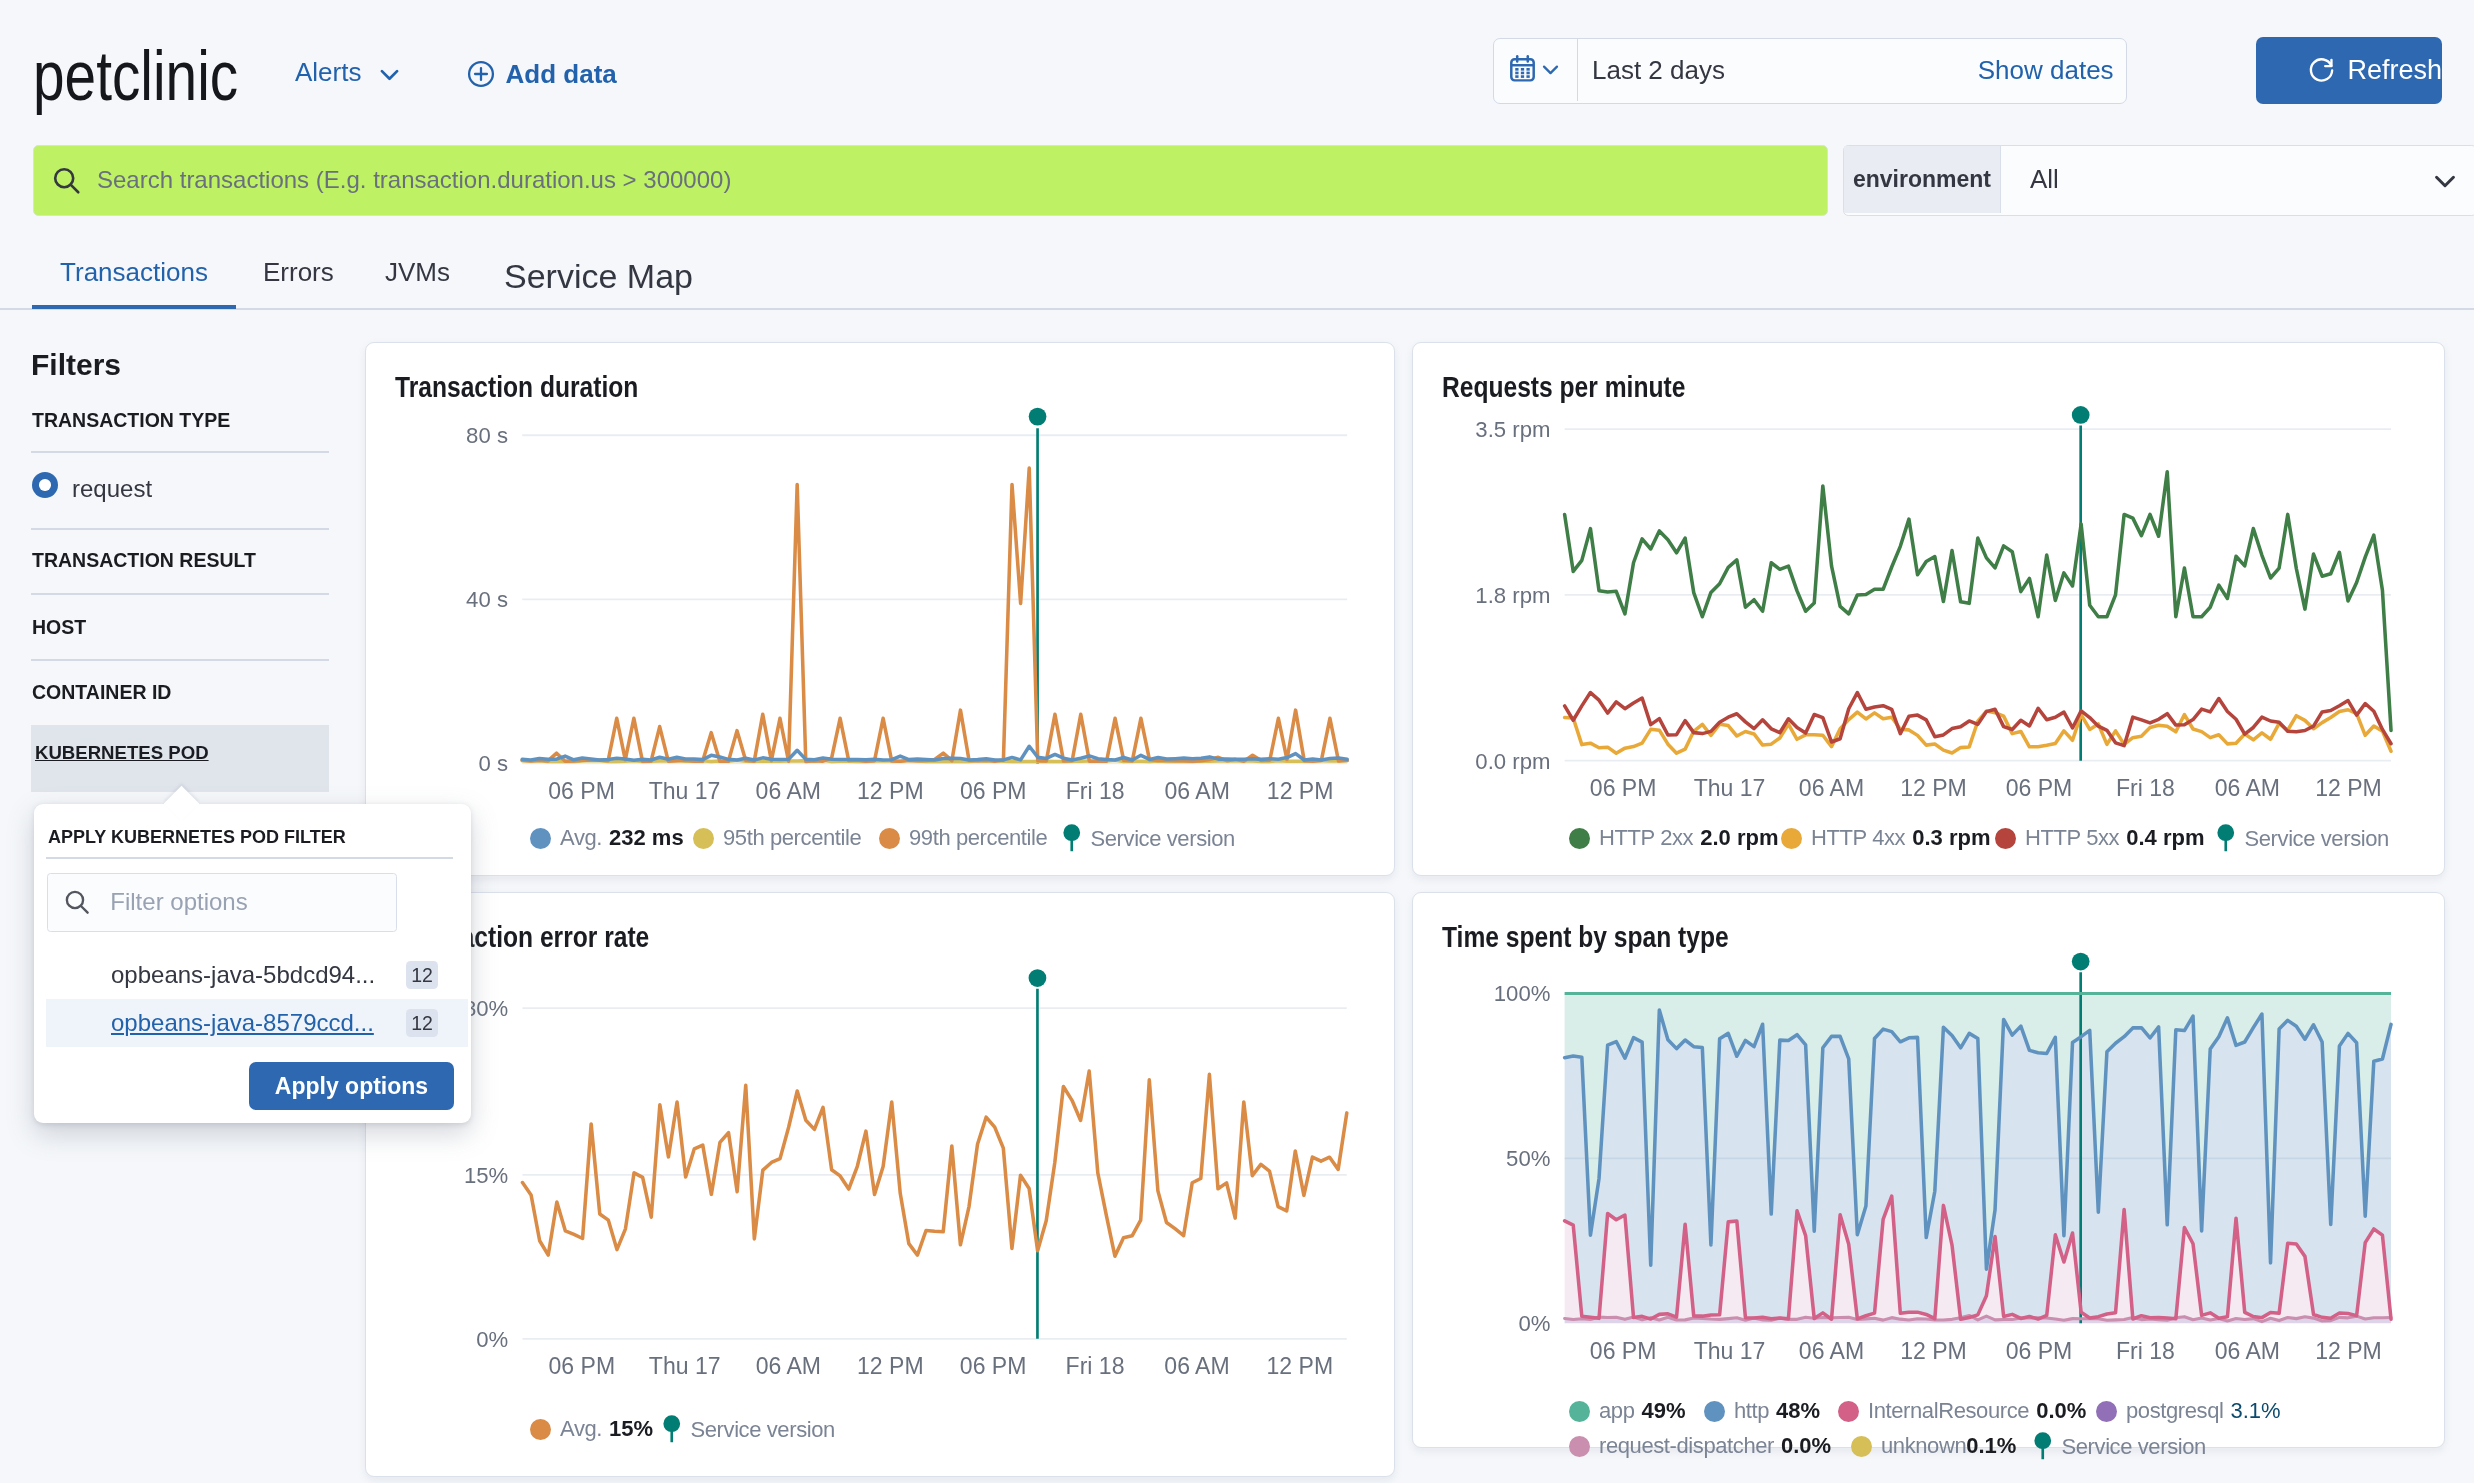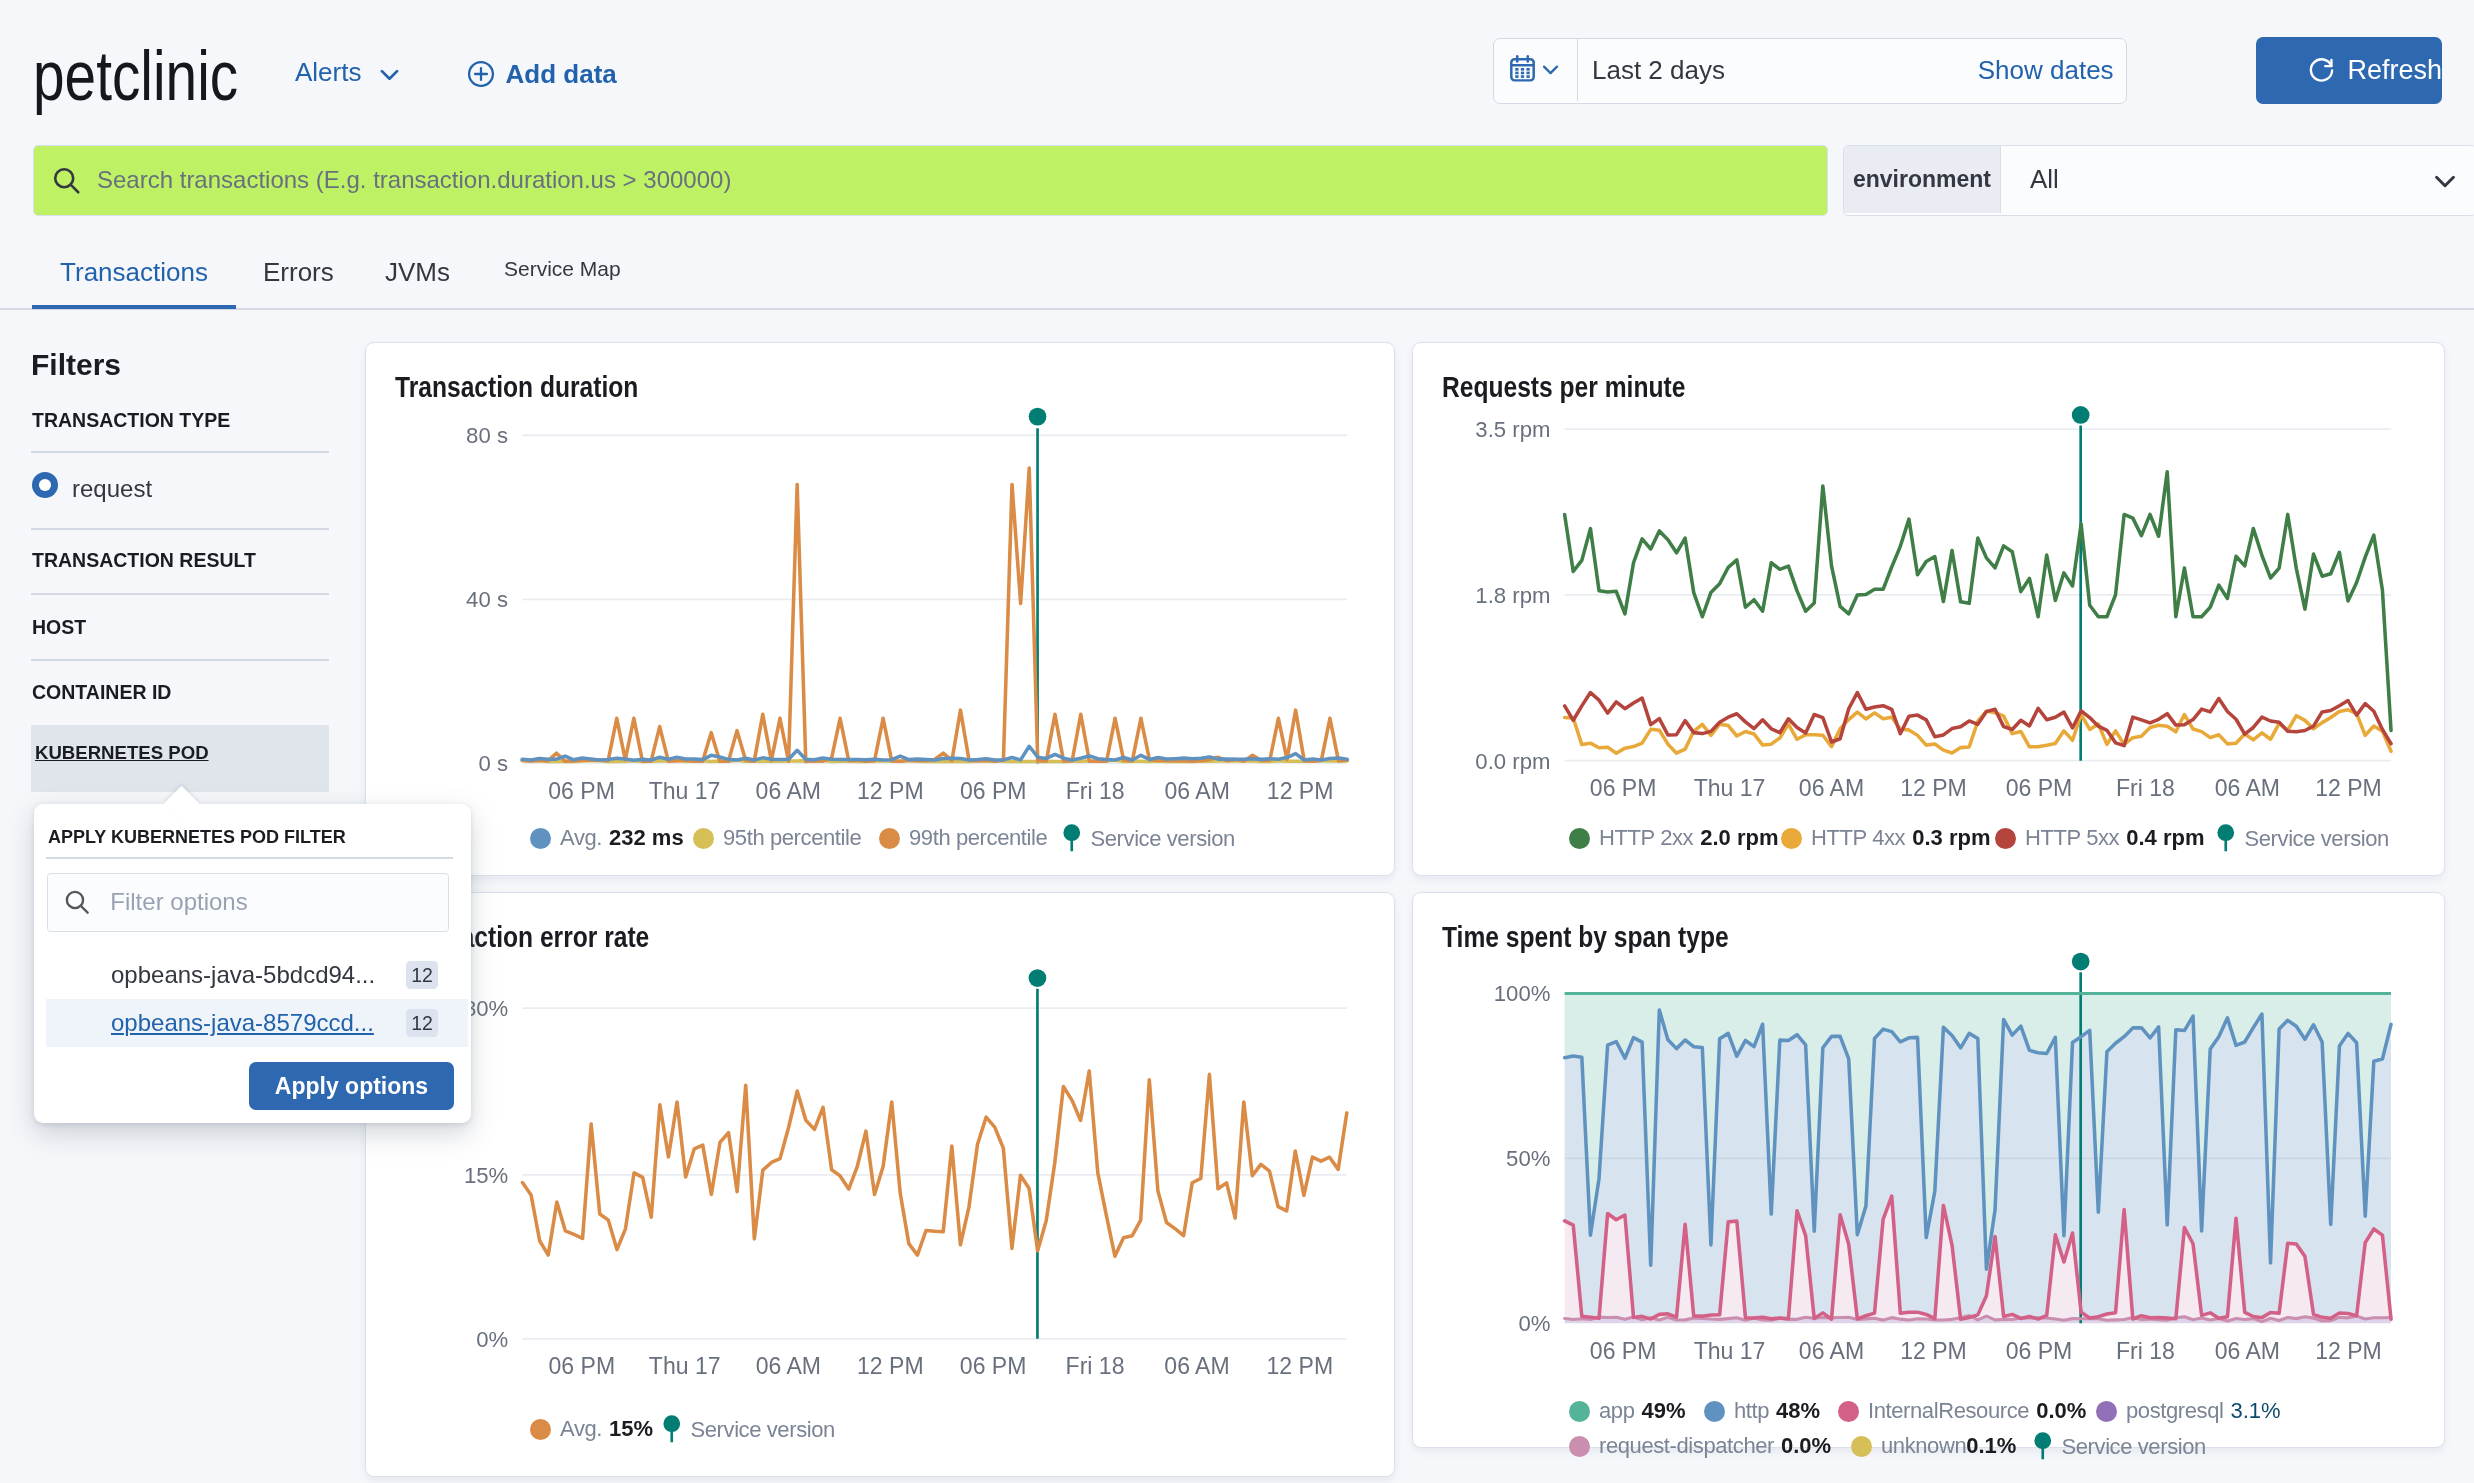--- a/index.html
+++ b/index.html
@@ -61,21 +61,21 @@
   <div class="abs" style="left:186px;top:0;height:67px;line-height:67px;font-size:26px;color:#343741">All</div>
   <div class="abs" style="right:16px;top:19.5px"><svg width="30" height="30" viewBox="0 0 16 16" style="vertical-align:middle">
         <path d="M3.5 6 L8 10.5 L12.5 6" fill="none" stroke="#343741" stroke-width="1.6" stroke-linecap="round" stroke-linejoin="round"></path>
       </svg></div>
 </div>
 
 <div class="abs" style="left:0;top:308px;width:2475px;height:1.8px;background:#d3dae6"></div>
 <div class="abs" style="left:32px;top:257px;width:204px;text-align:center;font-size:26px;color:#2262ac">Transactions</div>
 <div class="abs" style="left:263px;top:257px;font-size:26px;color:#343741">Errors</div>
 <div class="abs" style="left:385px;top:257px;font-size:26px;color:#343741">JVMs</div>
-<div class="abs" style="left:504px;top:257px;font-size:21px;color:#343741">Service Map</div>
+<div class="abs" style="left:504px;top:257px;font-size:34px;color:#343741">Service Map</div>
 <div class="abs" style="left:32px;top:305px;width:204px;height:4.4px;background:#2d68b1"></div>
 
 <div class="abs" style="left:31px;top:348px;font-size:30px;font-weight:700;color:#1a1c21">Filters</div>
 <div class="abs sectitle" style="left:32px;top:409px">TRANSACTION TYPE</div>
 <div class="divider" style="top:451px"></div>
 <div class="abs" style="left:32px;top:472px;width:26px;height:26px;border-radius:50%;background:#2d68b1"></div>
 <div class="abs" style="left:39px;top:479px;width:11.5px;height:11.5px;border-radius:50%;background:#fff"></div>
 <div class="abs" style="left:72px;top:475px;font-size:24px;color:#343741">request</div>
 <div class="divider" style="top:528px"></div>
 <div class="abs sectitle" style="left:32px;top:549px">TRANSACTION RESULT</div>
@@ -210,21 +210,21 @@
     <div style="position:absolute;left:620px;top:538px;height:30px;line-height:30px;font-size:22px;letter-spacing:-0.4px;color:#7b8494;white-space:nowrap"><svg width="19.5" height="30" viewBox="0 0 22 34" style="vertical-align:-7px;margin-right:9px">
         <circle cx="11" cy="11" r="9.5" fill="#017D73"></circle>
         <rect x="9.5" y="19" width="3" height="13" fill="#017D73"></rect>
       </svg>Service version</div>
 </div>
 
 <div class="abs" style="left:169px;top:791px;width:25px;height:25px;background:#fff;transform:rotate(45deg);box-shadow:-1.8px -1.8px 2.7px rgba(152,162,179,0.2);z-index:11"></div>
 <div class="abs" style="left:34px;top:804px;width:437px;height:319px;background:#fff;border-radius:9px;box-shadow:0 10.6px 27px rgba(100,110,130,0.28), 0 1.8px 5.3px rgba(100,110,130,0.18);z-index:10">
   <div class="abs sectitle" style="left:14px;top:23px;font-size:18px">APPLY KUBERNETES POD FILTER</div>
   <div class="abs" style="left:12.4px;top:53px;width:407px;height:1.8px;background:#d3dae6"></div>
-  <div class="abs" style="left:13.3px;top:69px;width:402px;height:59px;background:#fbfcfd;border:1.8px solid #d9dfe9;border-radius:3.5px">
+  <div class="abs" style="left:13.3px;top:69px;width:350px;height:59px;background:#fbfcfd;border:1.8px solid #d9dfe9;border-radius:3.5px">
     <div class="abs" style="left:16px;top:15px"><svg width="27" height="27" viewBox="0 0 16 16" style="">
           <circle cx="6.5" cy="6.5" r="4.8" fill="none" stroke="#53565e" stroke-width="1.4"></circle>
           <line x1="10.2" y1="10.2" x2="14" y2="14" stroke="#53565e" stroke-width="1.4" stroke-linecap="round"></line>
         </svg></div>
     <div class="abs" style="left:62px;top:0;height:55px;line-height:55px;font-size:24px;color:#98a2b3">Filter options</div>
   </div>
   <div class="abs" style="left:77px;top:147px;height:48px;line-height:48px;font-size:24px;color:#343741">opbeans-java-5bdcd94...</div>
   <div class="abs" style="left:372px;top:157px;width:32px;height:28px;background:#dde3ee;border-radius:4.4px;text-align:center;line-height:28px;font-size:19.5px;color:#343741">12</div>
   <div class="abs" style="left:12.4px;top:195px;width:422px;height:48px;background:#eff4fa"></div>
   <div class="abs" style="left:77px;top:195px;height:48px;line-height:48px;font-size:24px;color:#2262ac;text-decoration:underline">opbeans-java-8579ccd...</div>

